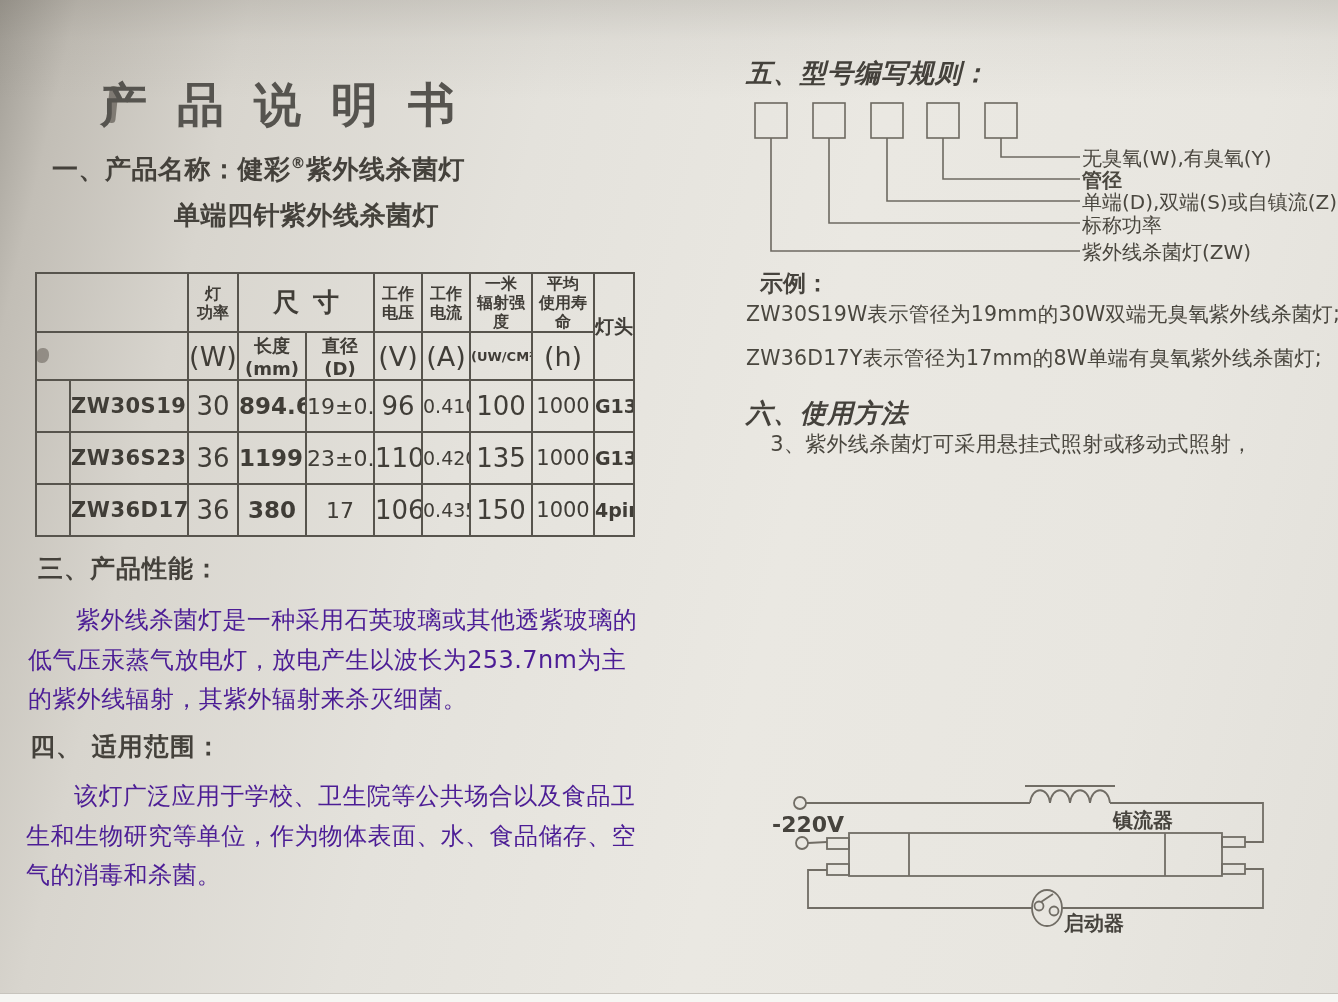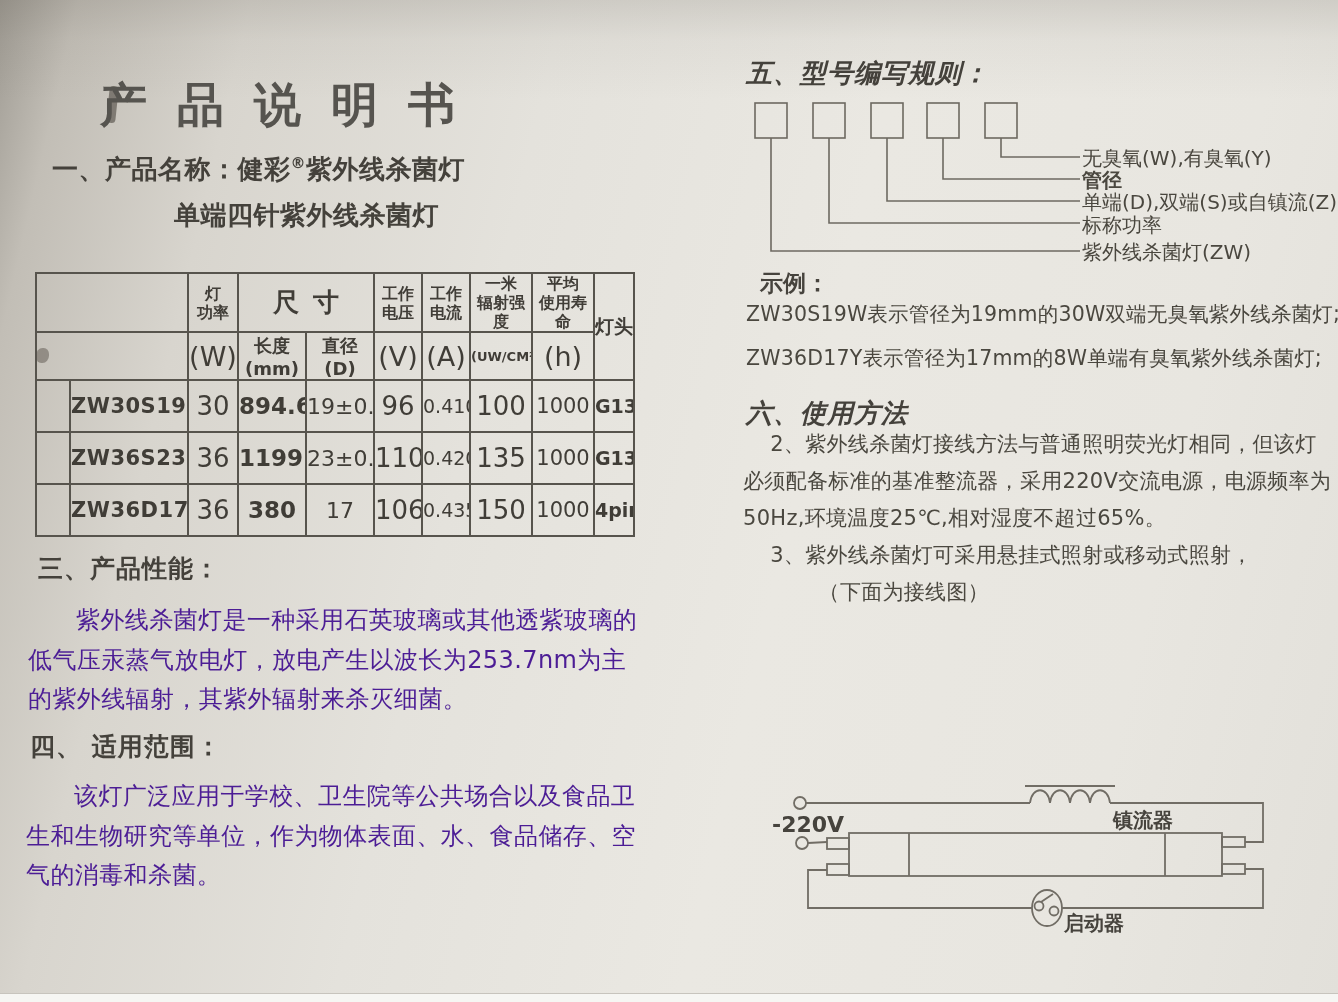--- a/index.html
+++ b/index.html
@@ -195,23 +195,21 @@
 <div class="abs rule-label" style="left:1082px;top:240px;">紫外线杀菌灯(ZW)</div>
 
 <div class="abs example-label" style="left:760px;top:268px;">示例：</div>
 <div class="abs example-line" style="left:746px;top:300px;">ZW30S19W表示管径为19mm的30W双端无臭氧紫外线杀菌灯;</div>
 <div class="abs example-line" style="left:746px;top:344px;">ZW36D17Y表示管径为17mm的8W单端有臭氧紫外线杀菌灯;</div>
 
 <div class="abs r-head" style="left:746px;top:396px;">
   <span>六、</span><span>使用方法</span>
 </div>
 <div class="abs usage">
-  <p>2、紫外线杀菌灯接线方法与普通照明荧光灯相同，但该灯必须配备标准的基准整流器，采用220V交流电源，电源频率为50Hz,环境温度25℃,相对湿度不超过65%。</p>
   <p>3、紫外线杀菌灯可采用悬挂式照射或移动式照射，</p>
-  <p class="note">（下面为接线图）</p>
 </div>
 
 <svg class="abs" style="left:762px;top:778px;" width="516" height="172" viewBox="0 0 516 172">
 
   <circle class="stroke" cx="38" cy="25" r="6"></circle>
   <circle class="stroke" cx="40" cy="65" r="6"></circle>
   <text class="diag" x="10" y="54" font-size="22">-220V</text>
 
   <path class="stroke" d="M44,25 H268"></path>
   <path class="stroke" d="M263,8 H353"></path>

